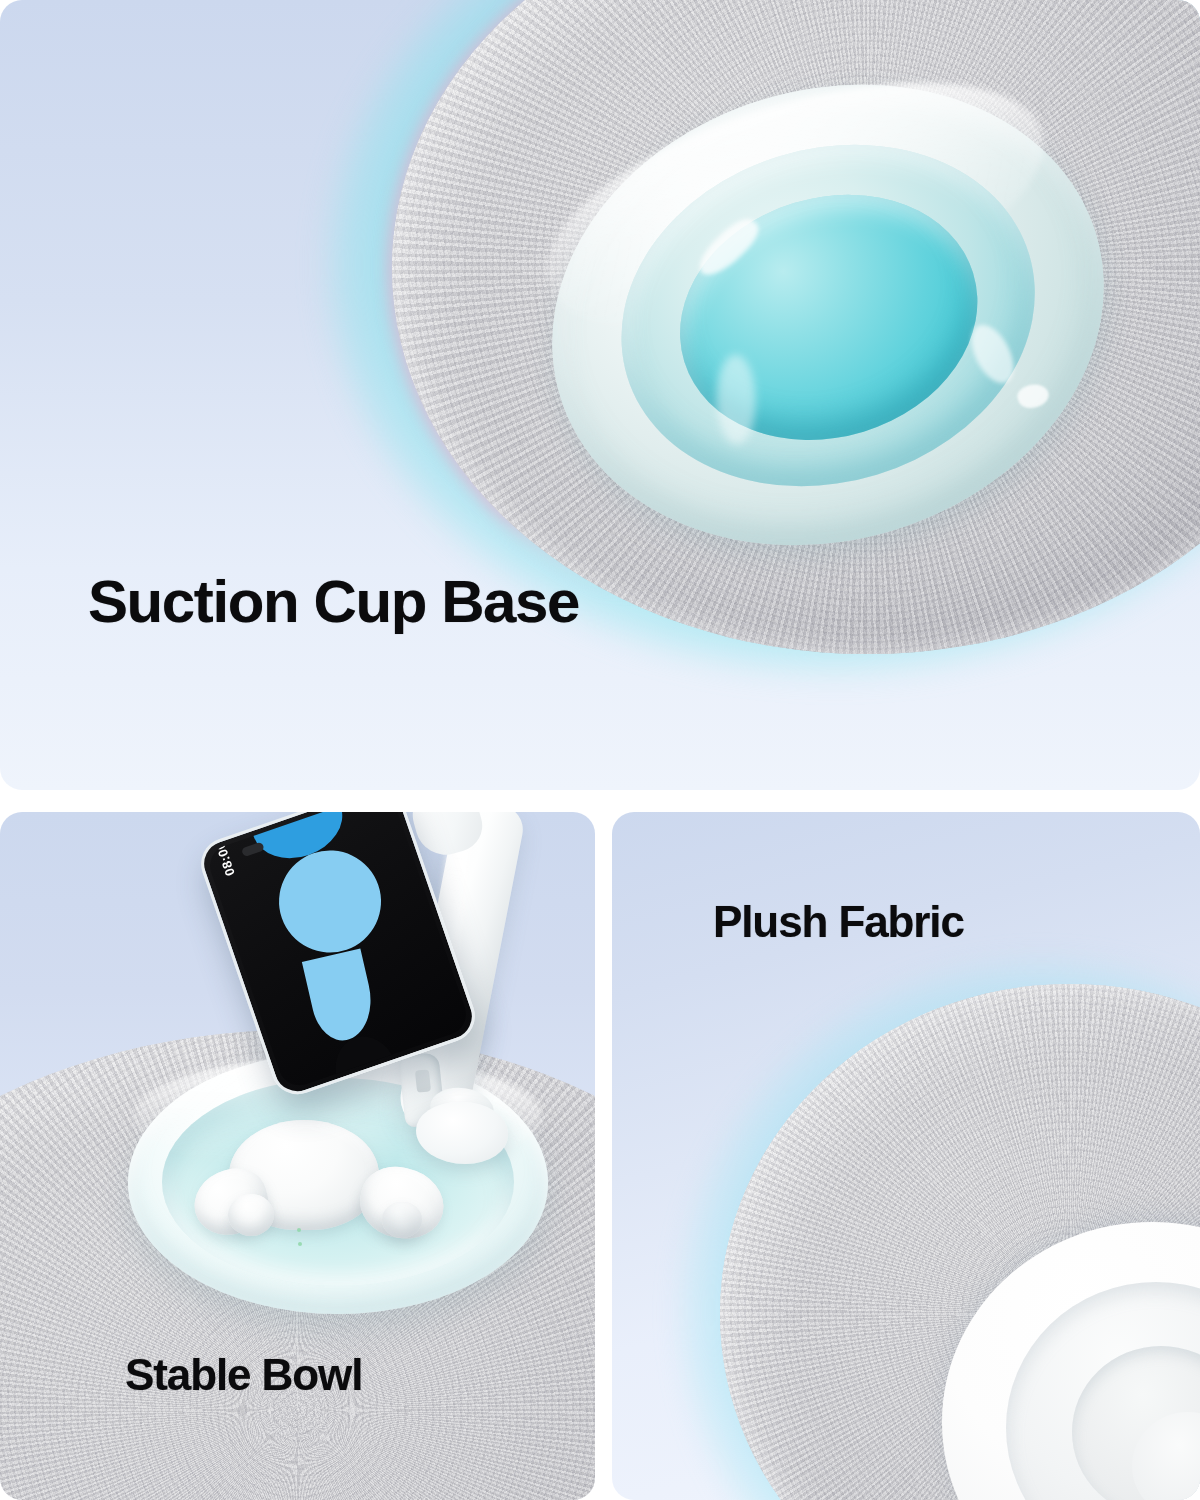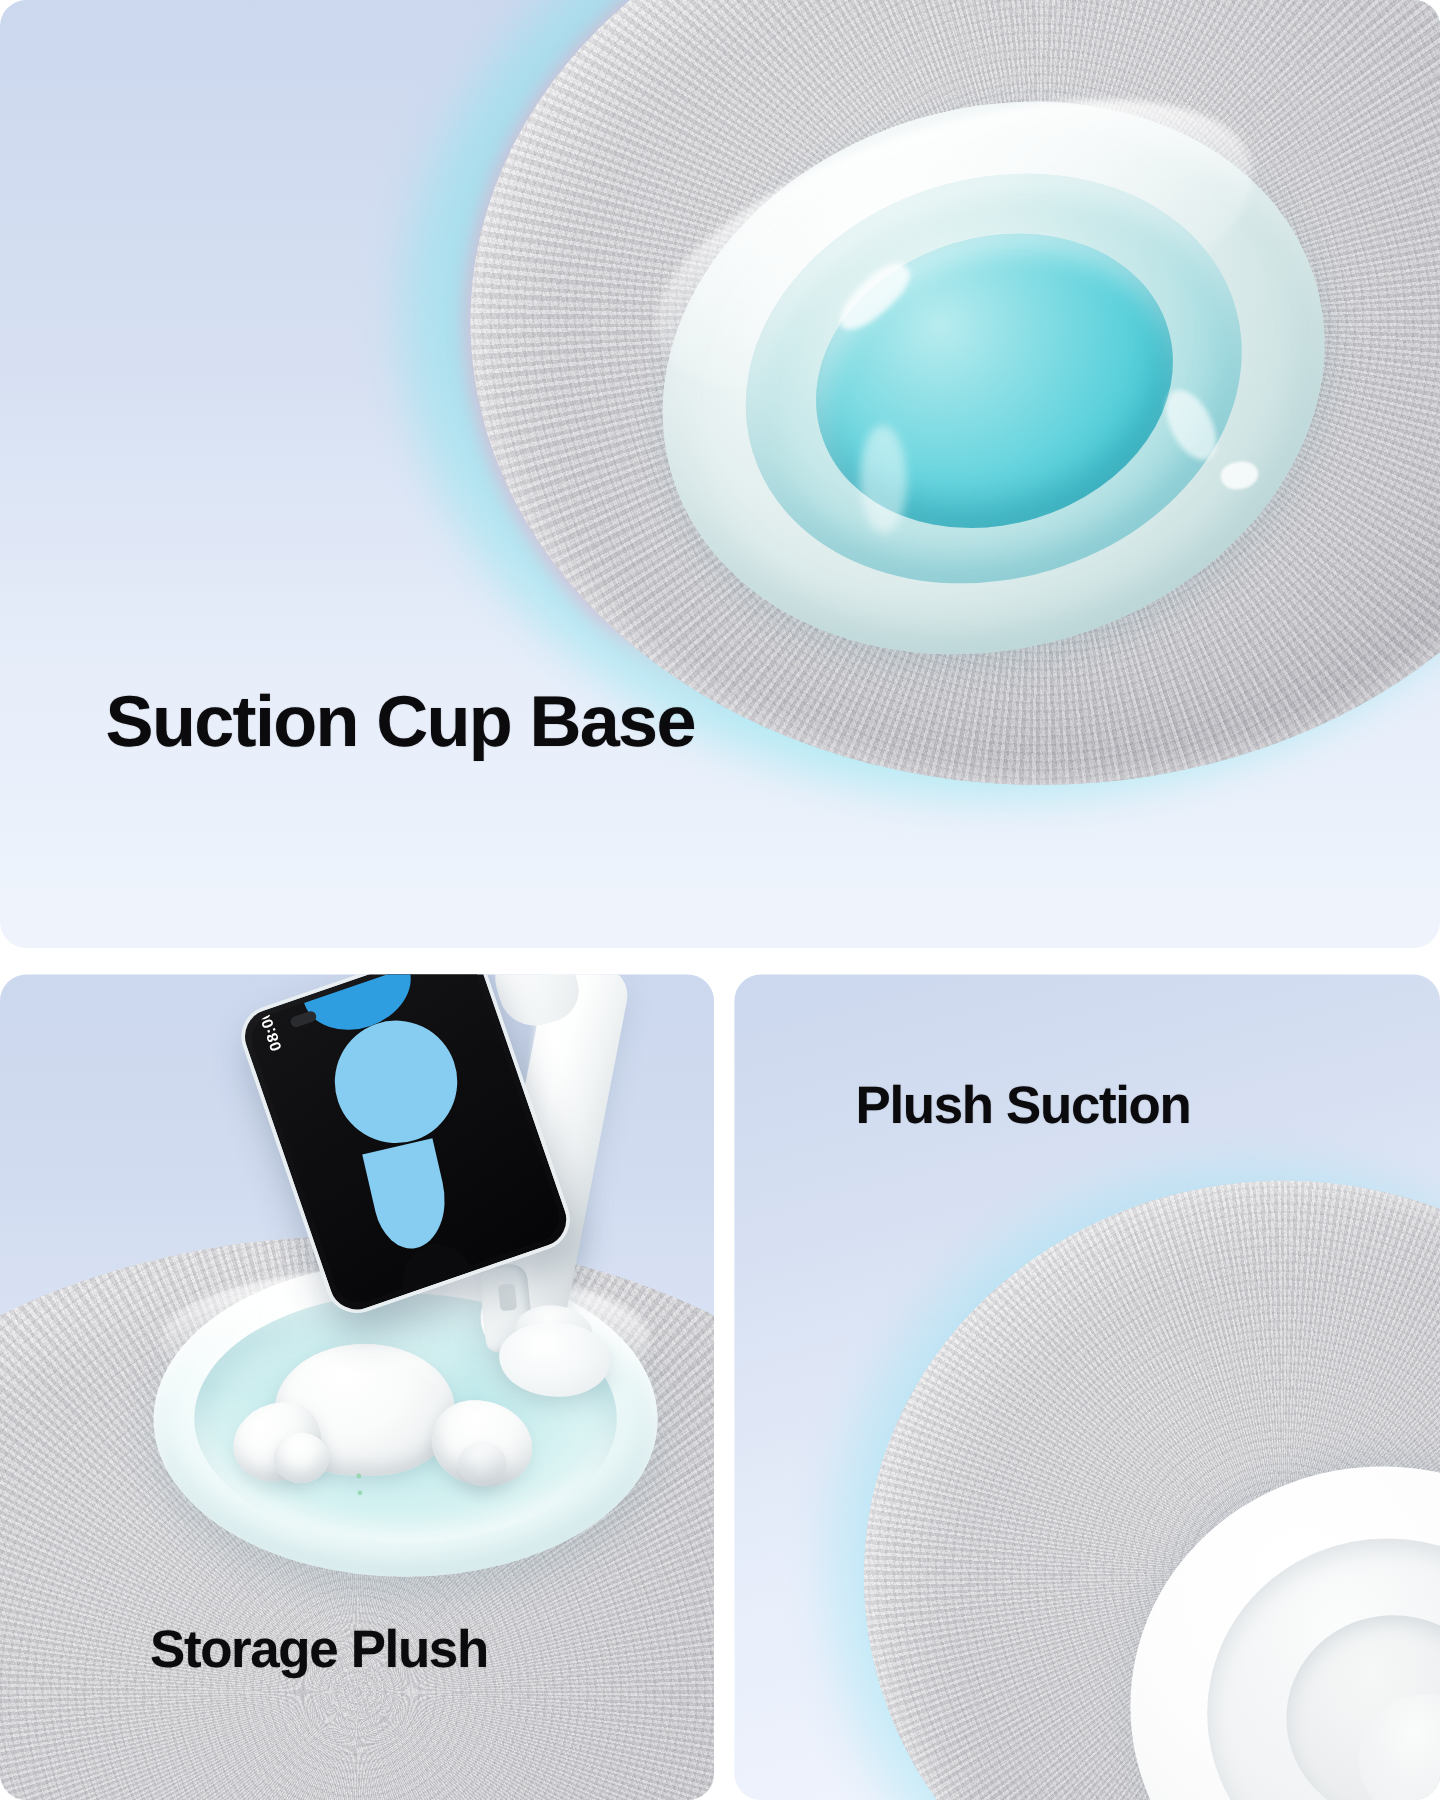--- a/index.html
+++ b/index.html
@@ -418,34 +418,34 @@
             <div id="swirl-cut"></div>
 
           </div>
           <div id="phone-notch"></div>
           <div id="phone-time">08:00</div>
         </div>
       </div>
     </div>
   </div>
 
-  <div class="head-h1" id="storage-title">Storage Plush</div>
+  <div class="head-h1" id="storage-title">Stable Bowl</div>
 
   <div class="panel" id="panel-plush">
 
     <div id="plush-glow"></div>
 
     <div class="fabric-disc" id="plush-disc">
       <div class="fabric-tex"></div>
       <div class="fabric-tex2"></div>
       <div class="fabric-edge"></div>
     </div>
 
     <div id="plush-bowl">
       <div id="plush-bowl-r2"></div>
       <div id="plush-bowl-r3"></div>
       <div id="plush-bowl-core"></div>
     </div>
   </div>
 
-  <div class="head-h1" id="plush-title">Plush Suction</div>
+  <div class="head-h1" id="plush-title">Plush Fabric</div>
 
 </div>
 
 </body></html>

